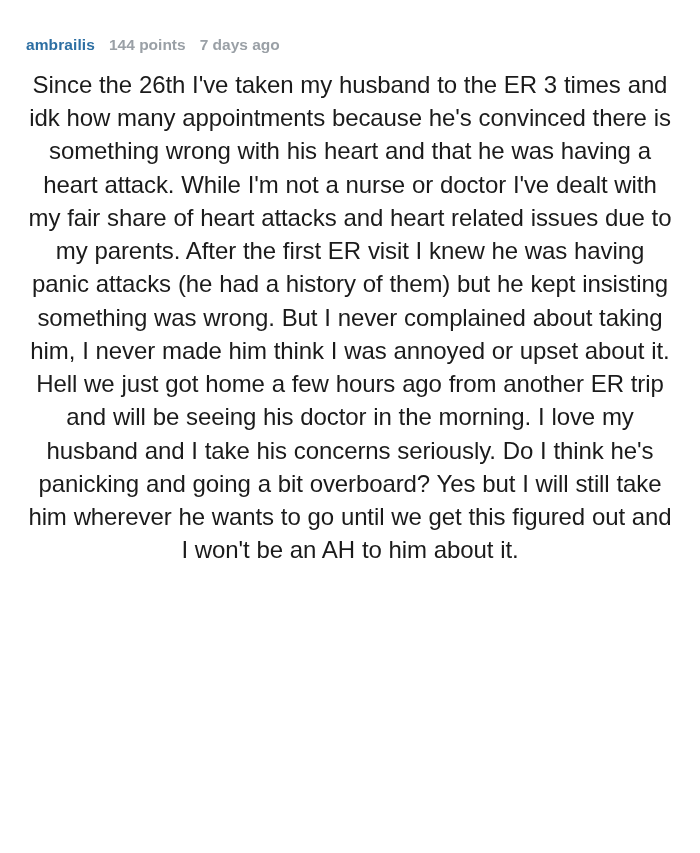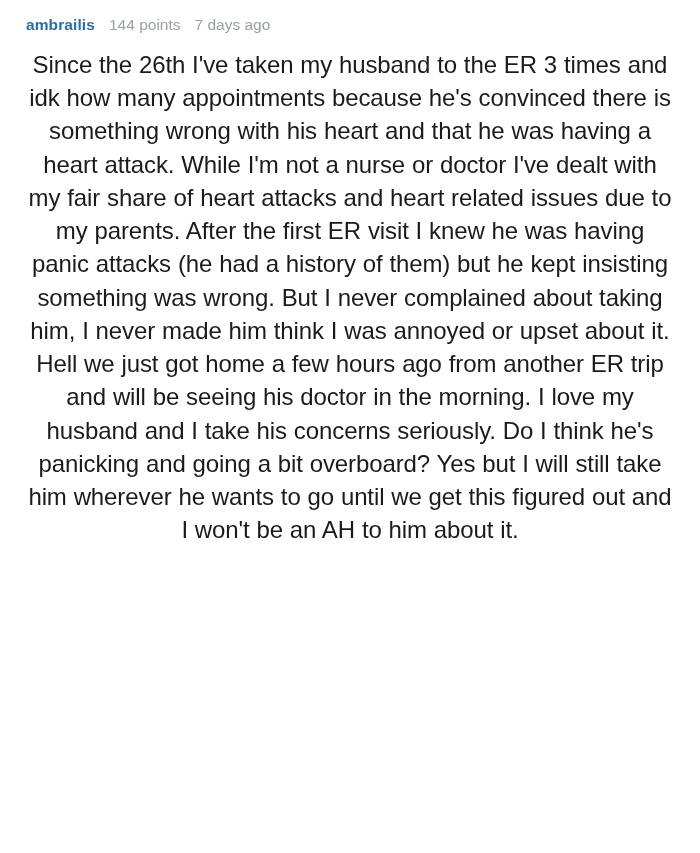--- a/index.html
+++ b/index.html
@@ -9,38 +9,38 @@
   }
   body {
     width: 700px;
     height: 853px;
     font-family: "Liberation Sans", sans-serif;
     -webkit-font-smoothing: antialiased;
   }
   .comment {
     box-sizing: border-box;
     width: 700px;
-    padding: 16px 26px 0 26px;
+    padding: 36px 26px 0 26px;
   }
   .meta {
     display: flex;
     align-items: baseline;
     gap: 14px;
     margin-bottom: 14px;
     font-size: 15.5px;
   }
   .meta .author {
     color: #2d6fa3;
     font-weight: bold;
     letter-spacing: 0.1px;
   }
   .meta .points,
   .meta .time {
     color: #9aa0a6;
-    font-weight: normal;
+    font-weight: bold;
   }
   .body-text {
     color: #1b1b1b;
     font-size: 24px;
     line-height: 1.385;
     letter-spacing: -0.1px;
     word-spacing: 0.3px;
     text-align: center;
     white-space: pre-wrap;
   }

